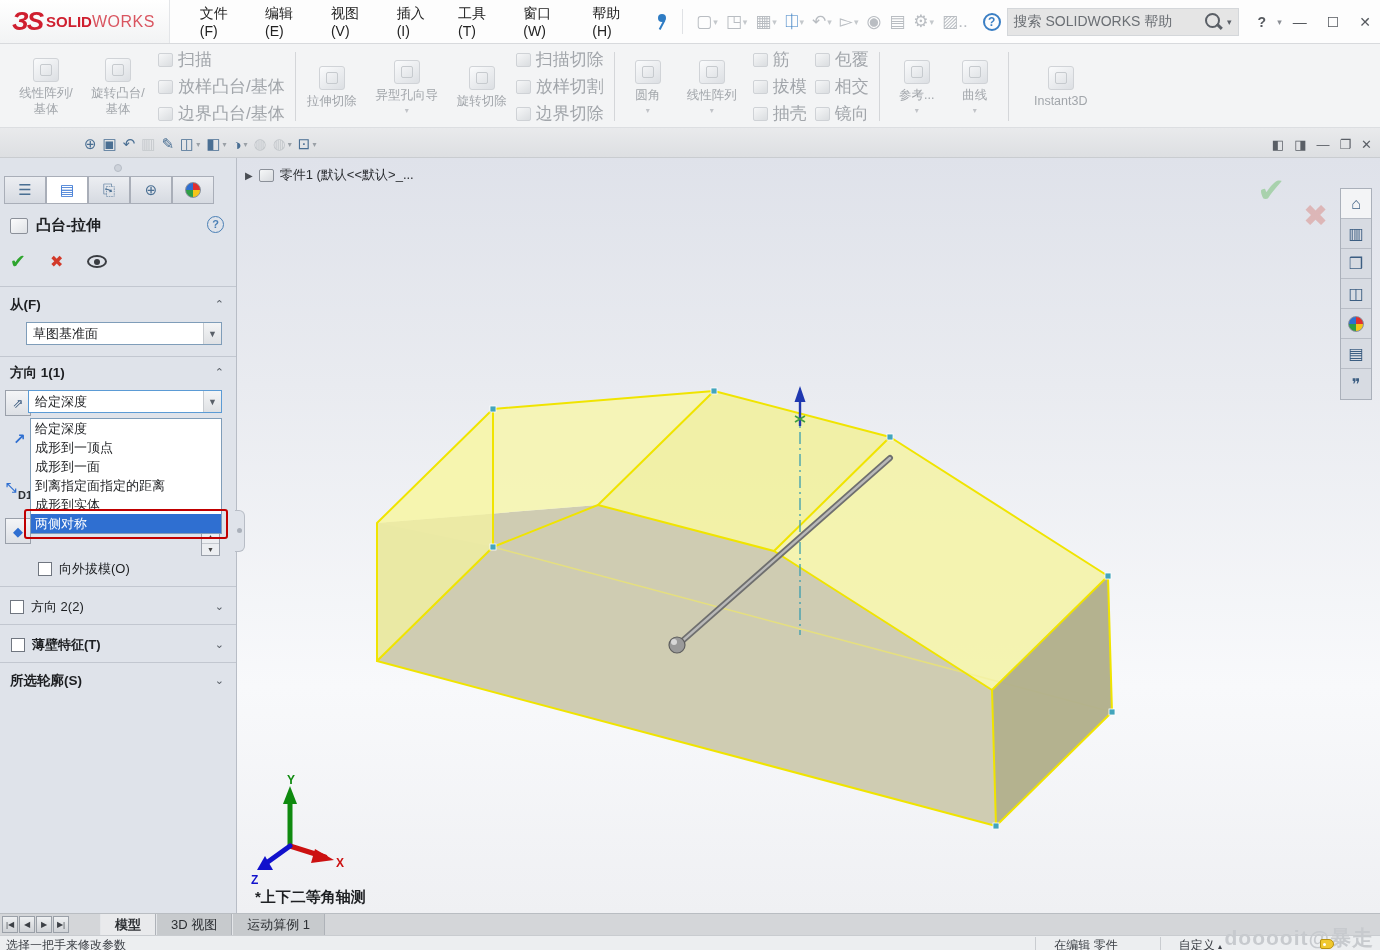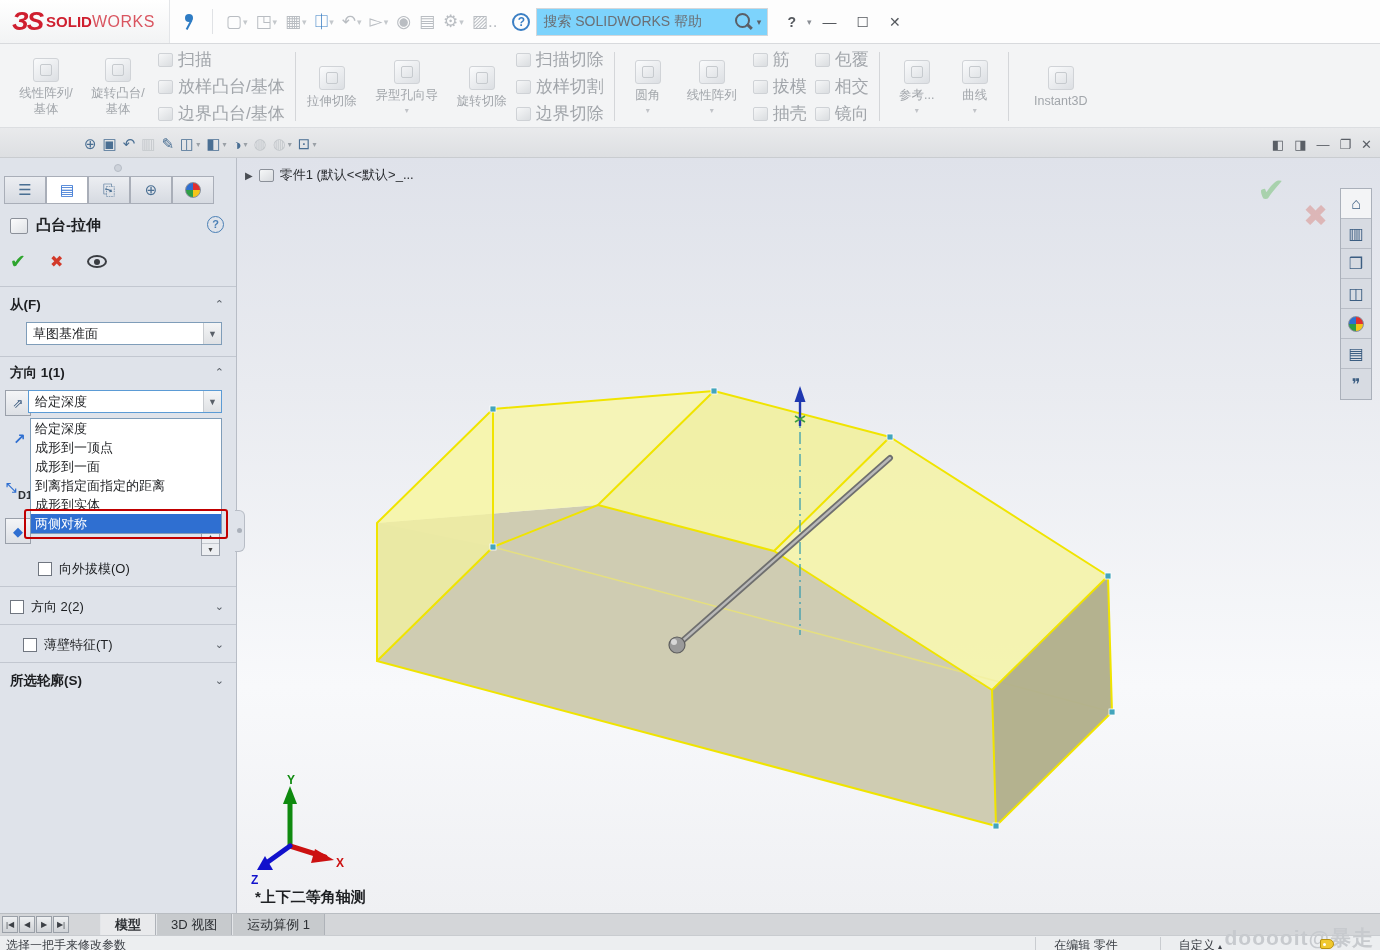--- a/index.html
+++ b/index.html
@@ -16,21 +16,21 @@
   .menu-item { font-size:14px; color:#222; padding:6px 12px; border-radius:2px; cursor:default; }
   .pin { width:22px; height:22px; margin-left:6px; position:relative; }
   .pin .head { position:absolute; left:9px; top:3px; width:8px; height:8px; background:#2e7cc4; border-radius:50%; }
   .pin .stick { position:absolute; left:12px; top:9px; width:2px; height:10px; background:#2e7cc4; transform:rotate(28deg); }
   .qt { display:flex; align-items:center; gap:2px; margin-left:14px; border-left:1px solid #e0e2e5; padding-left:10px; }
   .qt .tbtn { display:flex; align-items:center; color:#b9bdc2; font-size:17px; padding:2px 3px; }
   .qt .tbtn .car { font-size:9px; color:#c4c8cc; margin-left:1px; }
   .qt .tbtn.blue { color:#3b7fc4; }
   .searchwrap { display:flex; align-items:center; margin-left:12px; }
   .help-circ { width:18px; height:18px; border-radius:50%; border:2px solid #3b7fc4; color:#3b7fc4; font-size:12px; font-weight:bold; text-align:center; line-height:15px; margin-right:6px; }
-  .searchbox { display:flex; align-items:center; width:232px; height:28px; background:#7dd3fc; border:1px solid #d4d7da; padding:4px 6px; }
+  .searchbox { display:flex; align-items:center; width:232px; height:28px; background:#e5e5e5; border:1px solid #d4d7da; padding:4px 6px; }
   .searchbox .ph { flex:1; font-size:14px; color:#6b6f74; }
   .mag { position:relative; width:20px; height:20px; }
   .mag::before { content:""; position:absolute; left:2px; top:1px; width:11px; height:11px; border:2.5px solid #5a5f66; border-radius:50%; }
   .mag::after { content:""; position:absolute; left:13px; top:13px; width:7px; height:2.5px; background:#5a5f66; transform:rotate(45deg); }
   .winbtns { display:flex; align-items:center; gap:2px; margin-left:10px; }
   .winbtns span { font-size:14px; color:#55595e; padding:4px 9px; }
   .qmark { font-size:15px; font-weight:bold; color:#55595e; padding:0 4px; }
 
   
   #ribbon { height:84px; background:#f3f4f5; border-bottom:1px solid #dcdee1; display:flex; align-items:stretch; padding:4px 2px 2px 6px; }
@@ -124,20 +124,29 @@
 </style>
 </head>
 <body>
 
 <div id="menubar">
   <div class="logo">
     <span class="dz">ЗS</span>
       <span class="b1">SOLID</span>
       <span class="b2">WORKS</span>
   </div>
+  <div class="menus">
+    <span class="menu-item">文件(F)</span>
+    <span class="menu-item">编辑(E)</span>
+    <span class="menu-item">视图(V)</span>
+    <span class="menu-item">插入(I)</span>
+    <span class="menu-item">工具(T)</span>
+    <span class="menu-item">窗口(W)</span>
+    <span class="menu-item">帮助(H)</span>
+  </div>
   <div class="pin">
       <div class="head"></div>
       <div class="stick"></div>
     </div>
   <div class="qt">
     <span class="tbtn">▢<span class="car">▾</span></span>
     <span class="tbtn">◳<span class="car">▾</span></span>
     <span class="tbtn">▦<span class="car">▾</span></span>
     <span class="tbtn blue">⎅<span class="car">▾</span></span>
     <span class="tbtn">↶<span class="car">▾</span></span>
@@ -381,21 +390,21 @@
     </div>
 
     <div class="pm-hr" style="top:428px"></div>
     <div class="cbrow" style="left:10px; top:440px; font-weight:normal;">
       <span class="cb"></span>
       <span>方向 2(2)</span>
     </div>
     <span class="chev" style="top:442px">⌄</span>
 
     <div class="pm-hr" style="top:466px"></div>
-    <div class="cbrow" style="left:23px; top:478px; font-weight:normal;justify-content:flex-end;">
+    <div class="cbrow" style="left:11px; top:478px; font-weight:bold;justify-content:flex-end;">
       <span class="cb"></span>
       <span>薄壁特征(T)</span>
     </div>
     <span class="chev" style="top:480px">⌄</span>
 
     <div class="pm-hr" style="top:504px"></div>
     <div class="sec-head" style="top:514px">
         <span>所选轮廓(S)</span>
       </div>
     <span class="chev" style="top:516px">⌄</span>

